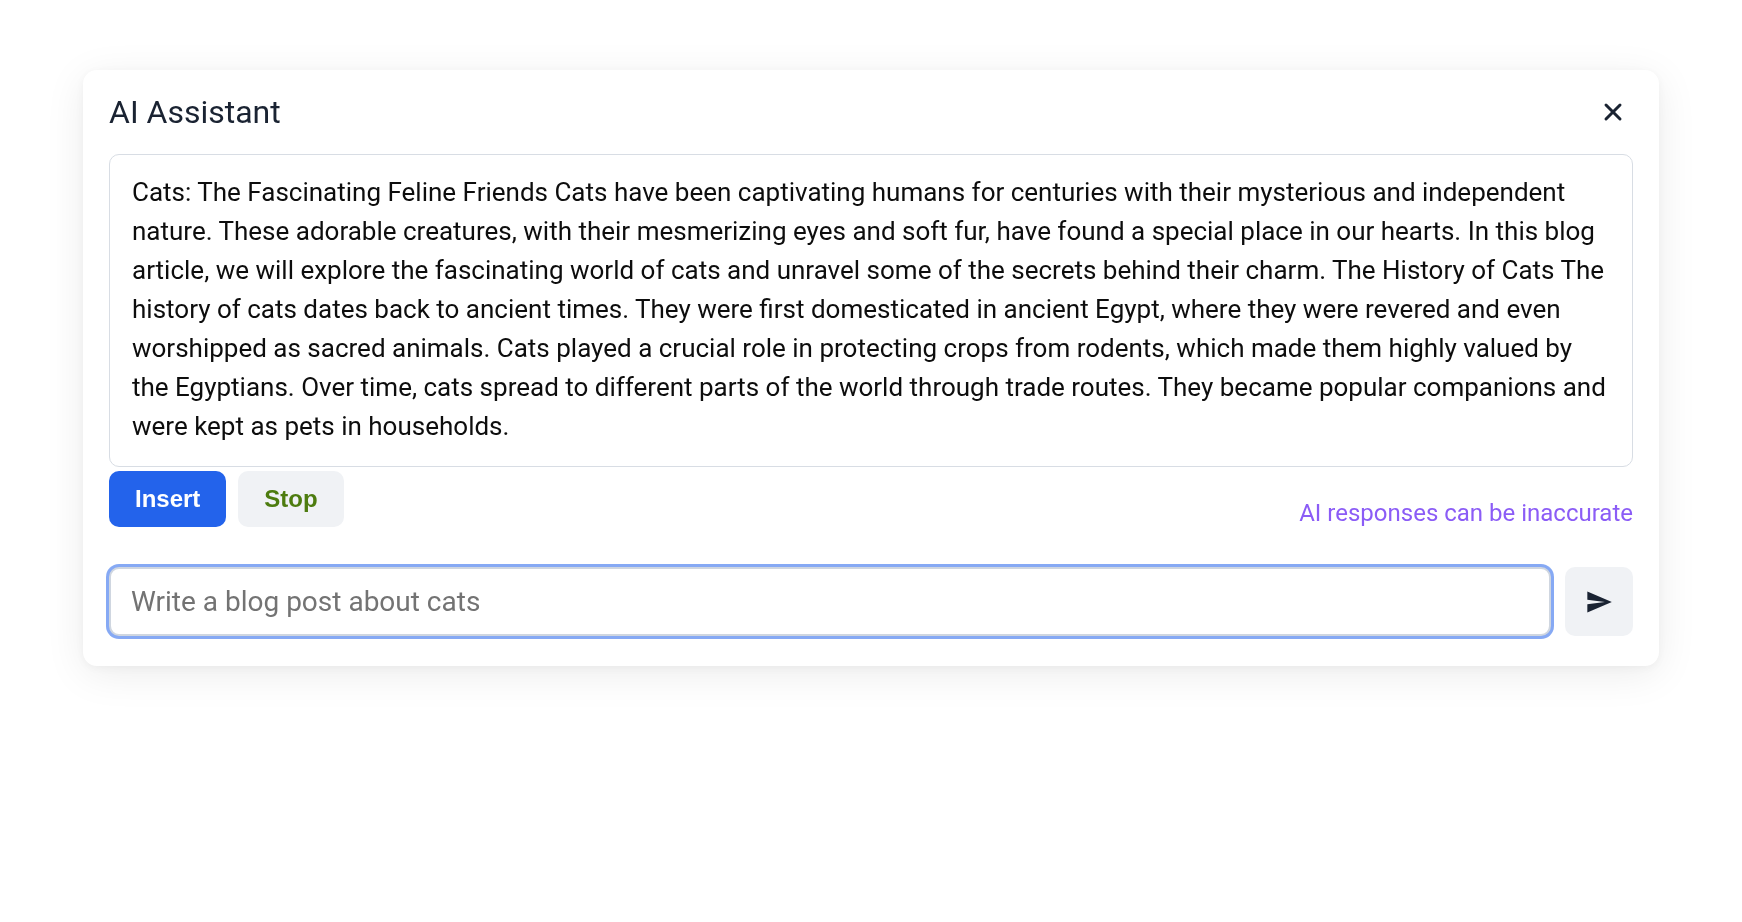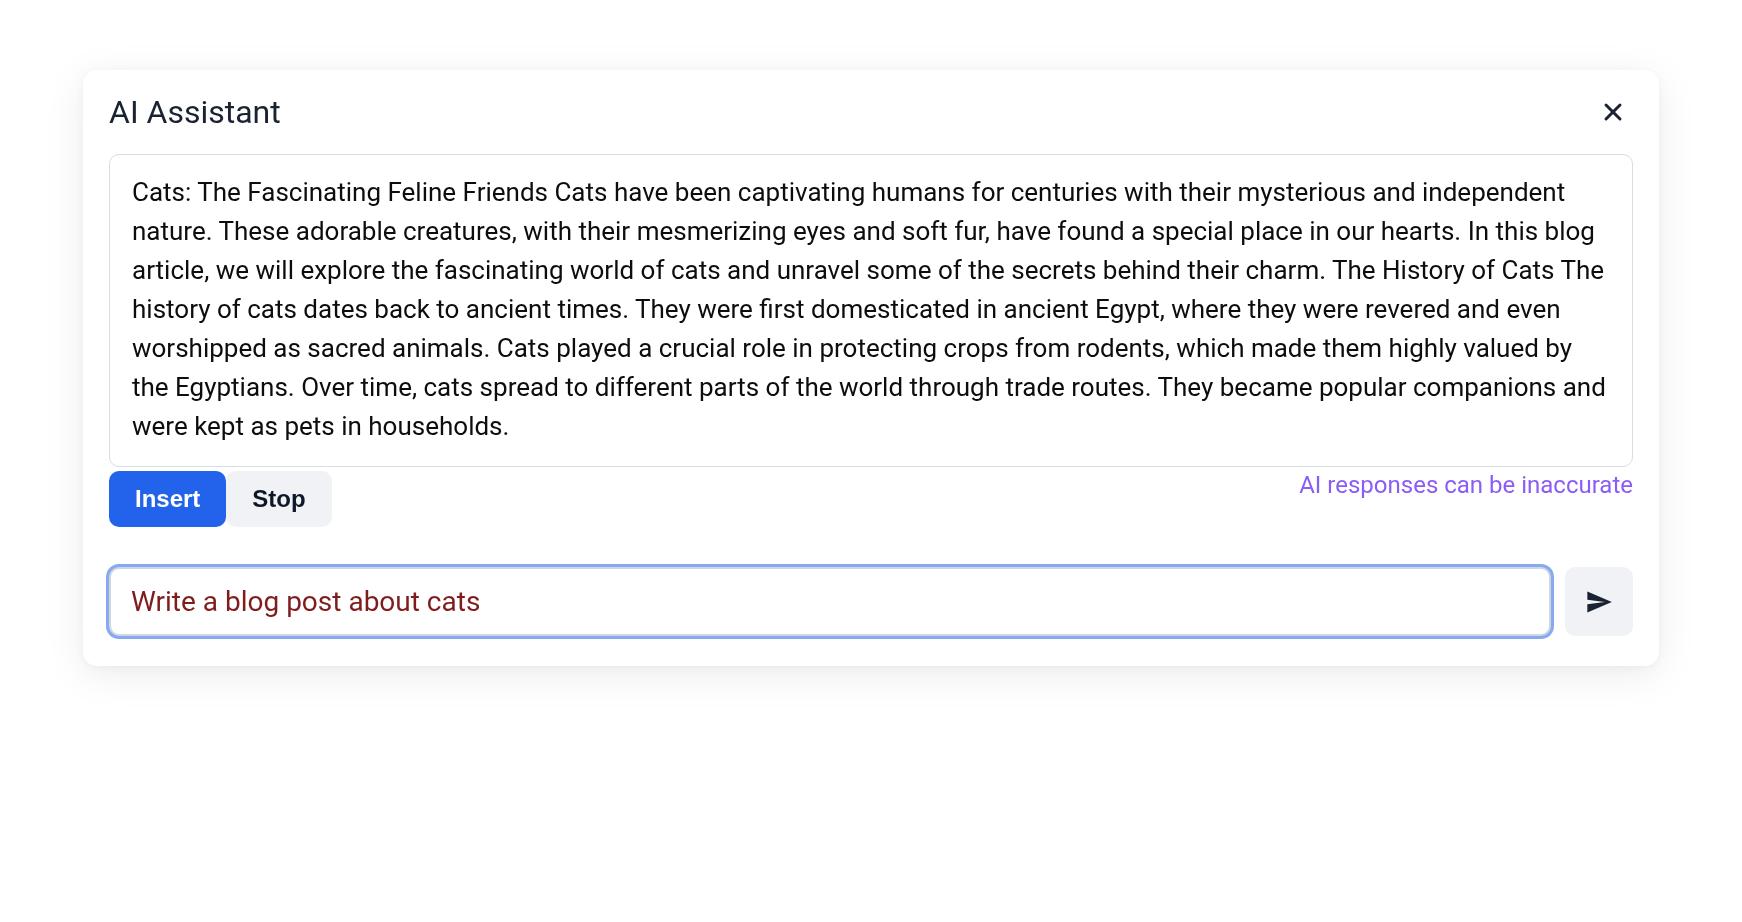--- a/index.html
+++ b/index.html
@@ -50,61 +50,62 @@
     border: 1.5px solid #d8dde4;
     border-radius: 10px;
     padding: 18px 22px 20px 22px;
     font-size: 26px;
     line-height: 1.5;
     color: #0d0d0d;
     margin-bottom: 4px;
   }
   .action-row {
     display: flex;
-    align-items: flex-start;
+    align-items: flex-end;
+    gap: 12px;
     margin-bottom: 40px;
   }
   .btn {
     border: none;
     border-radius: 10px;
     padding: 14px 26px;
     font-size: 24px;
     font-weight: 700;
     cursor: pointer;
   }
   .btn-primary {
     background: #2363eb;
     color: #ffffff;
   }
   .btn-secondary {
     background: #f0f2f5;
     color: #1a2332;
   }
   .btn-disabled {
     background: #f0f2f5;
-    color: #0f172a;
+    color: #4d7c0f;
     cursor: not-allowed;
   }
   .disclaimer {
     margin-left: auto;
     color: #8b5cf6;
     font-size: 24px;
   }
   .input-row {
     display: flex;
     align-items: stretch;
     gap: 14px;
   }
   .prompt-input {
     flex: 1;
     border: 2px solid #cfd6e0;
     border-radius: 10px;
     padding: 16px 20px;
     font-size: 28px;
-    color: #7f1d1d;
+    color: #737373;
     outline: none;
     box-shadow: 0 0 0 3px rgba(35,99,235,0.55);
     font-family: inherit;
   }
   .send-btn {
     width: 68px;
     background: #f0f2f5;
     border: none;
     border-radius: 10px;
     cursor: pointer;

